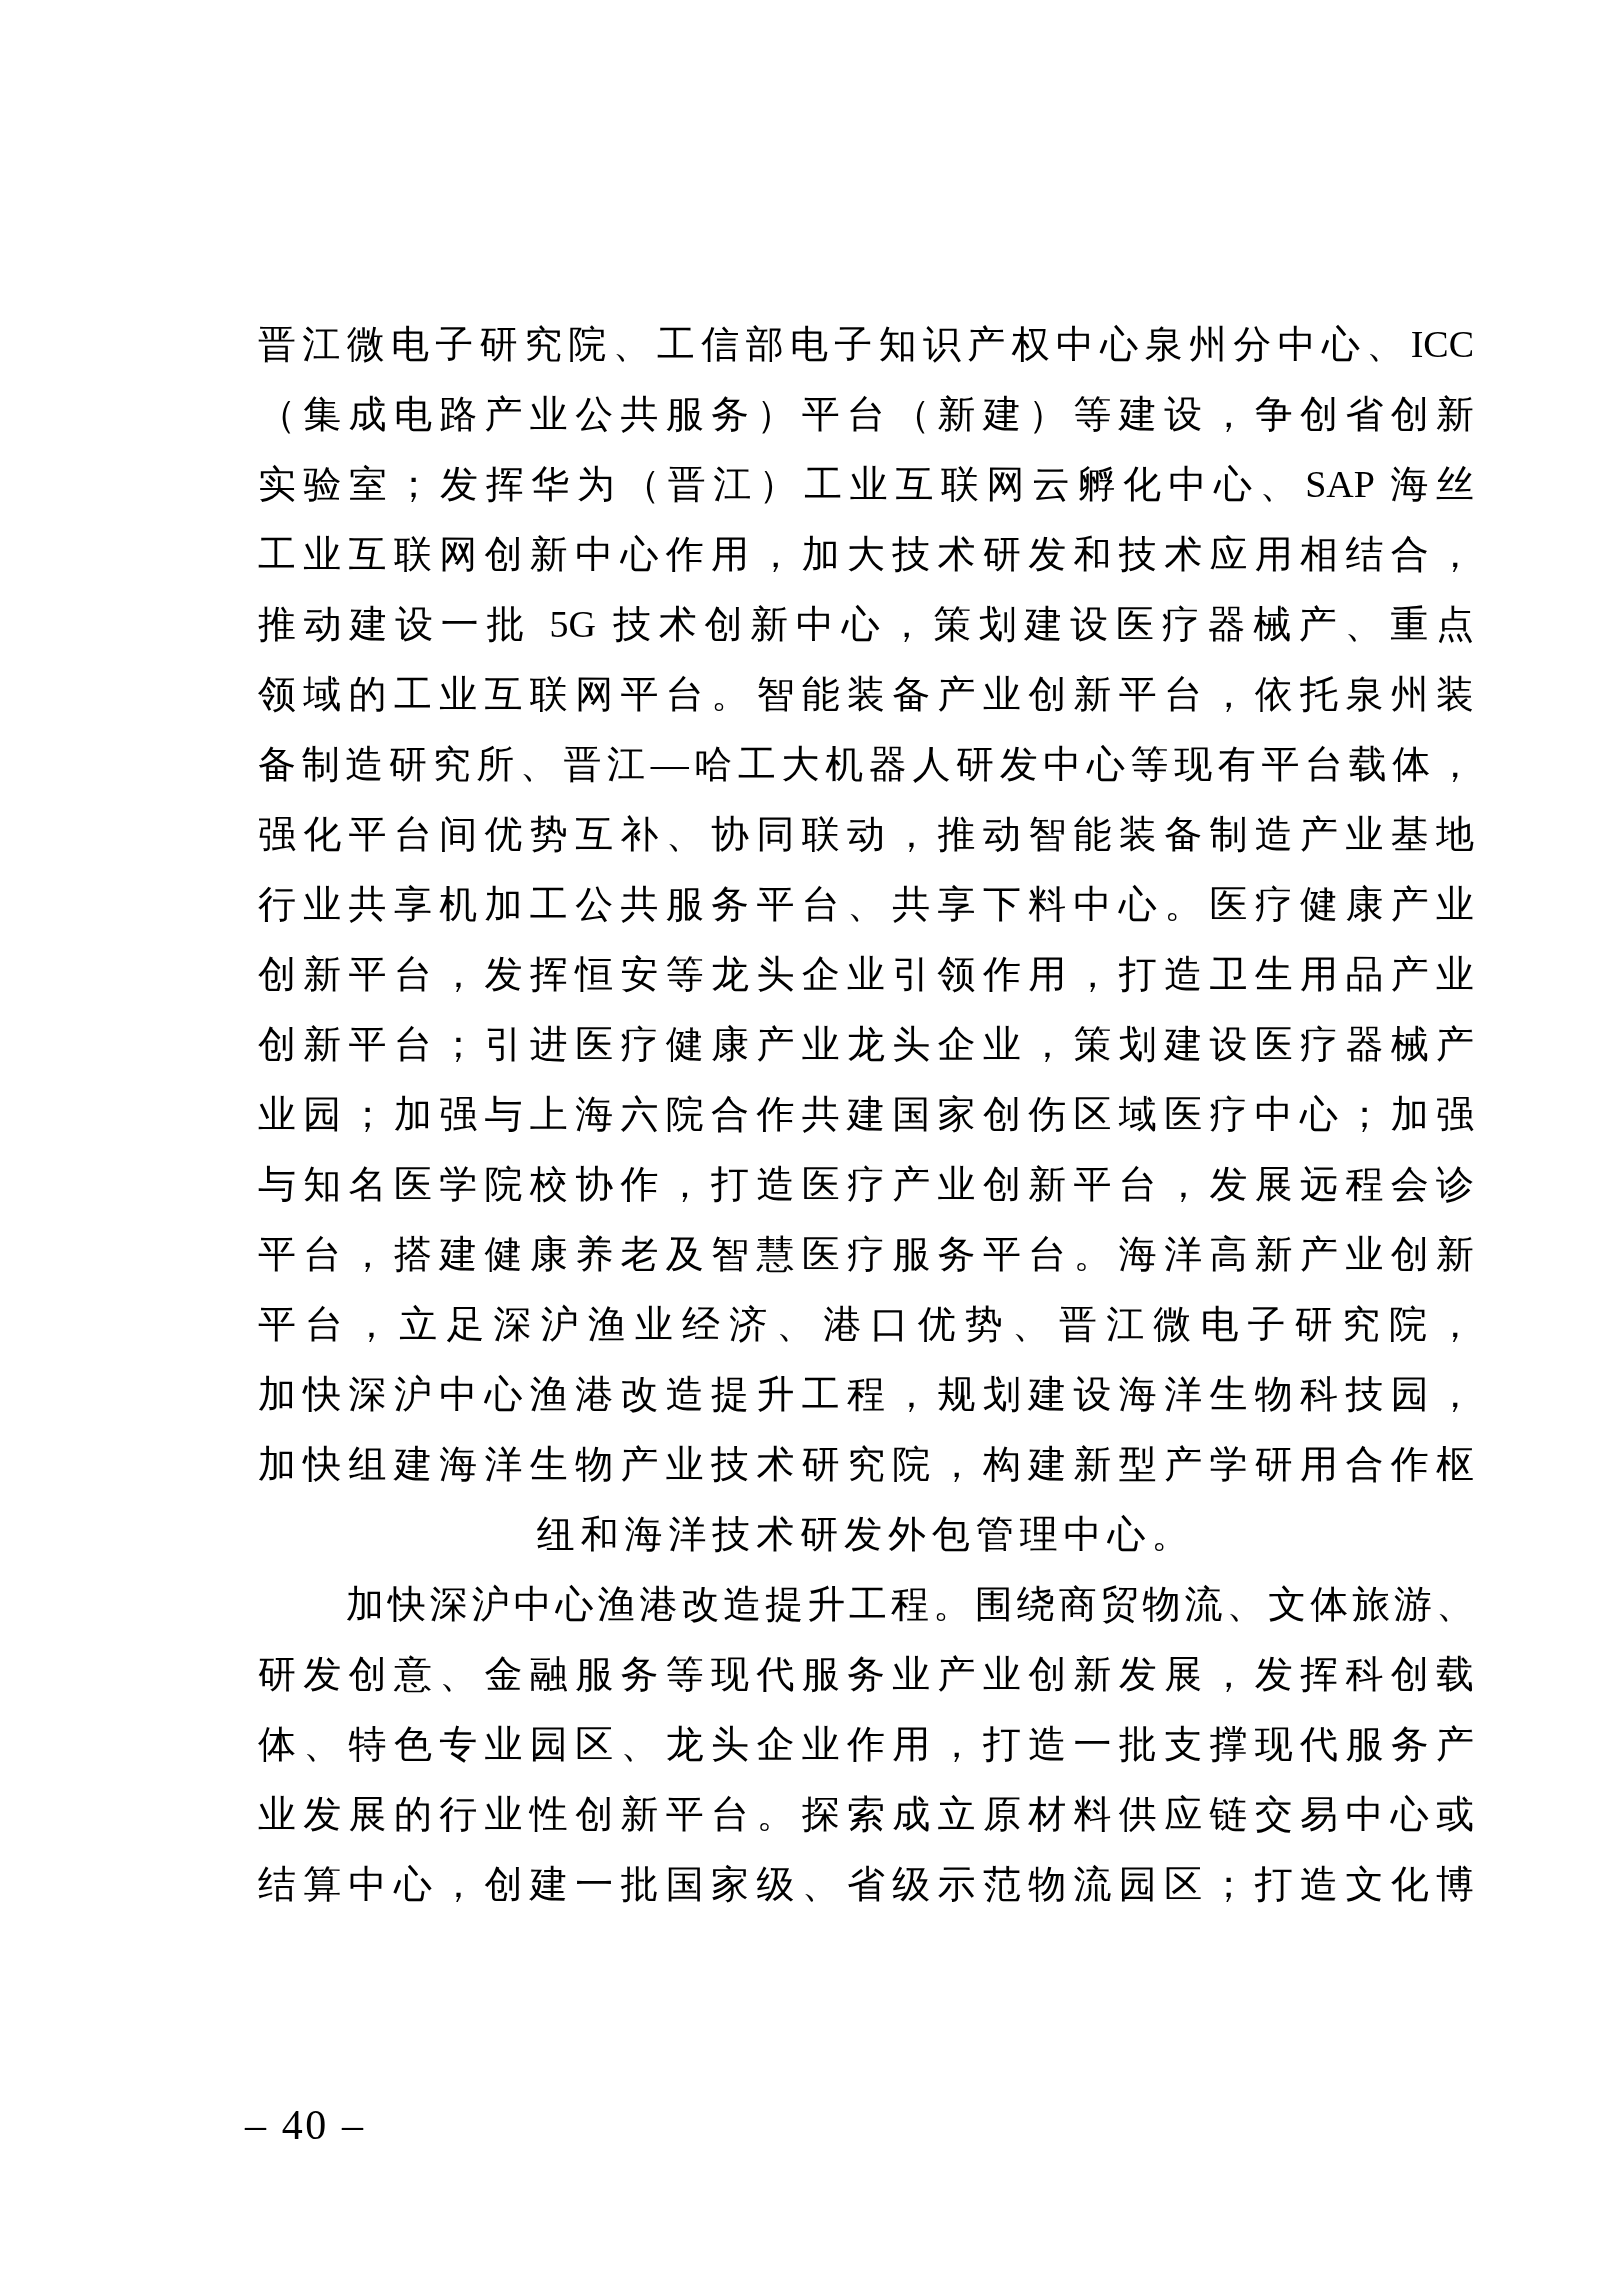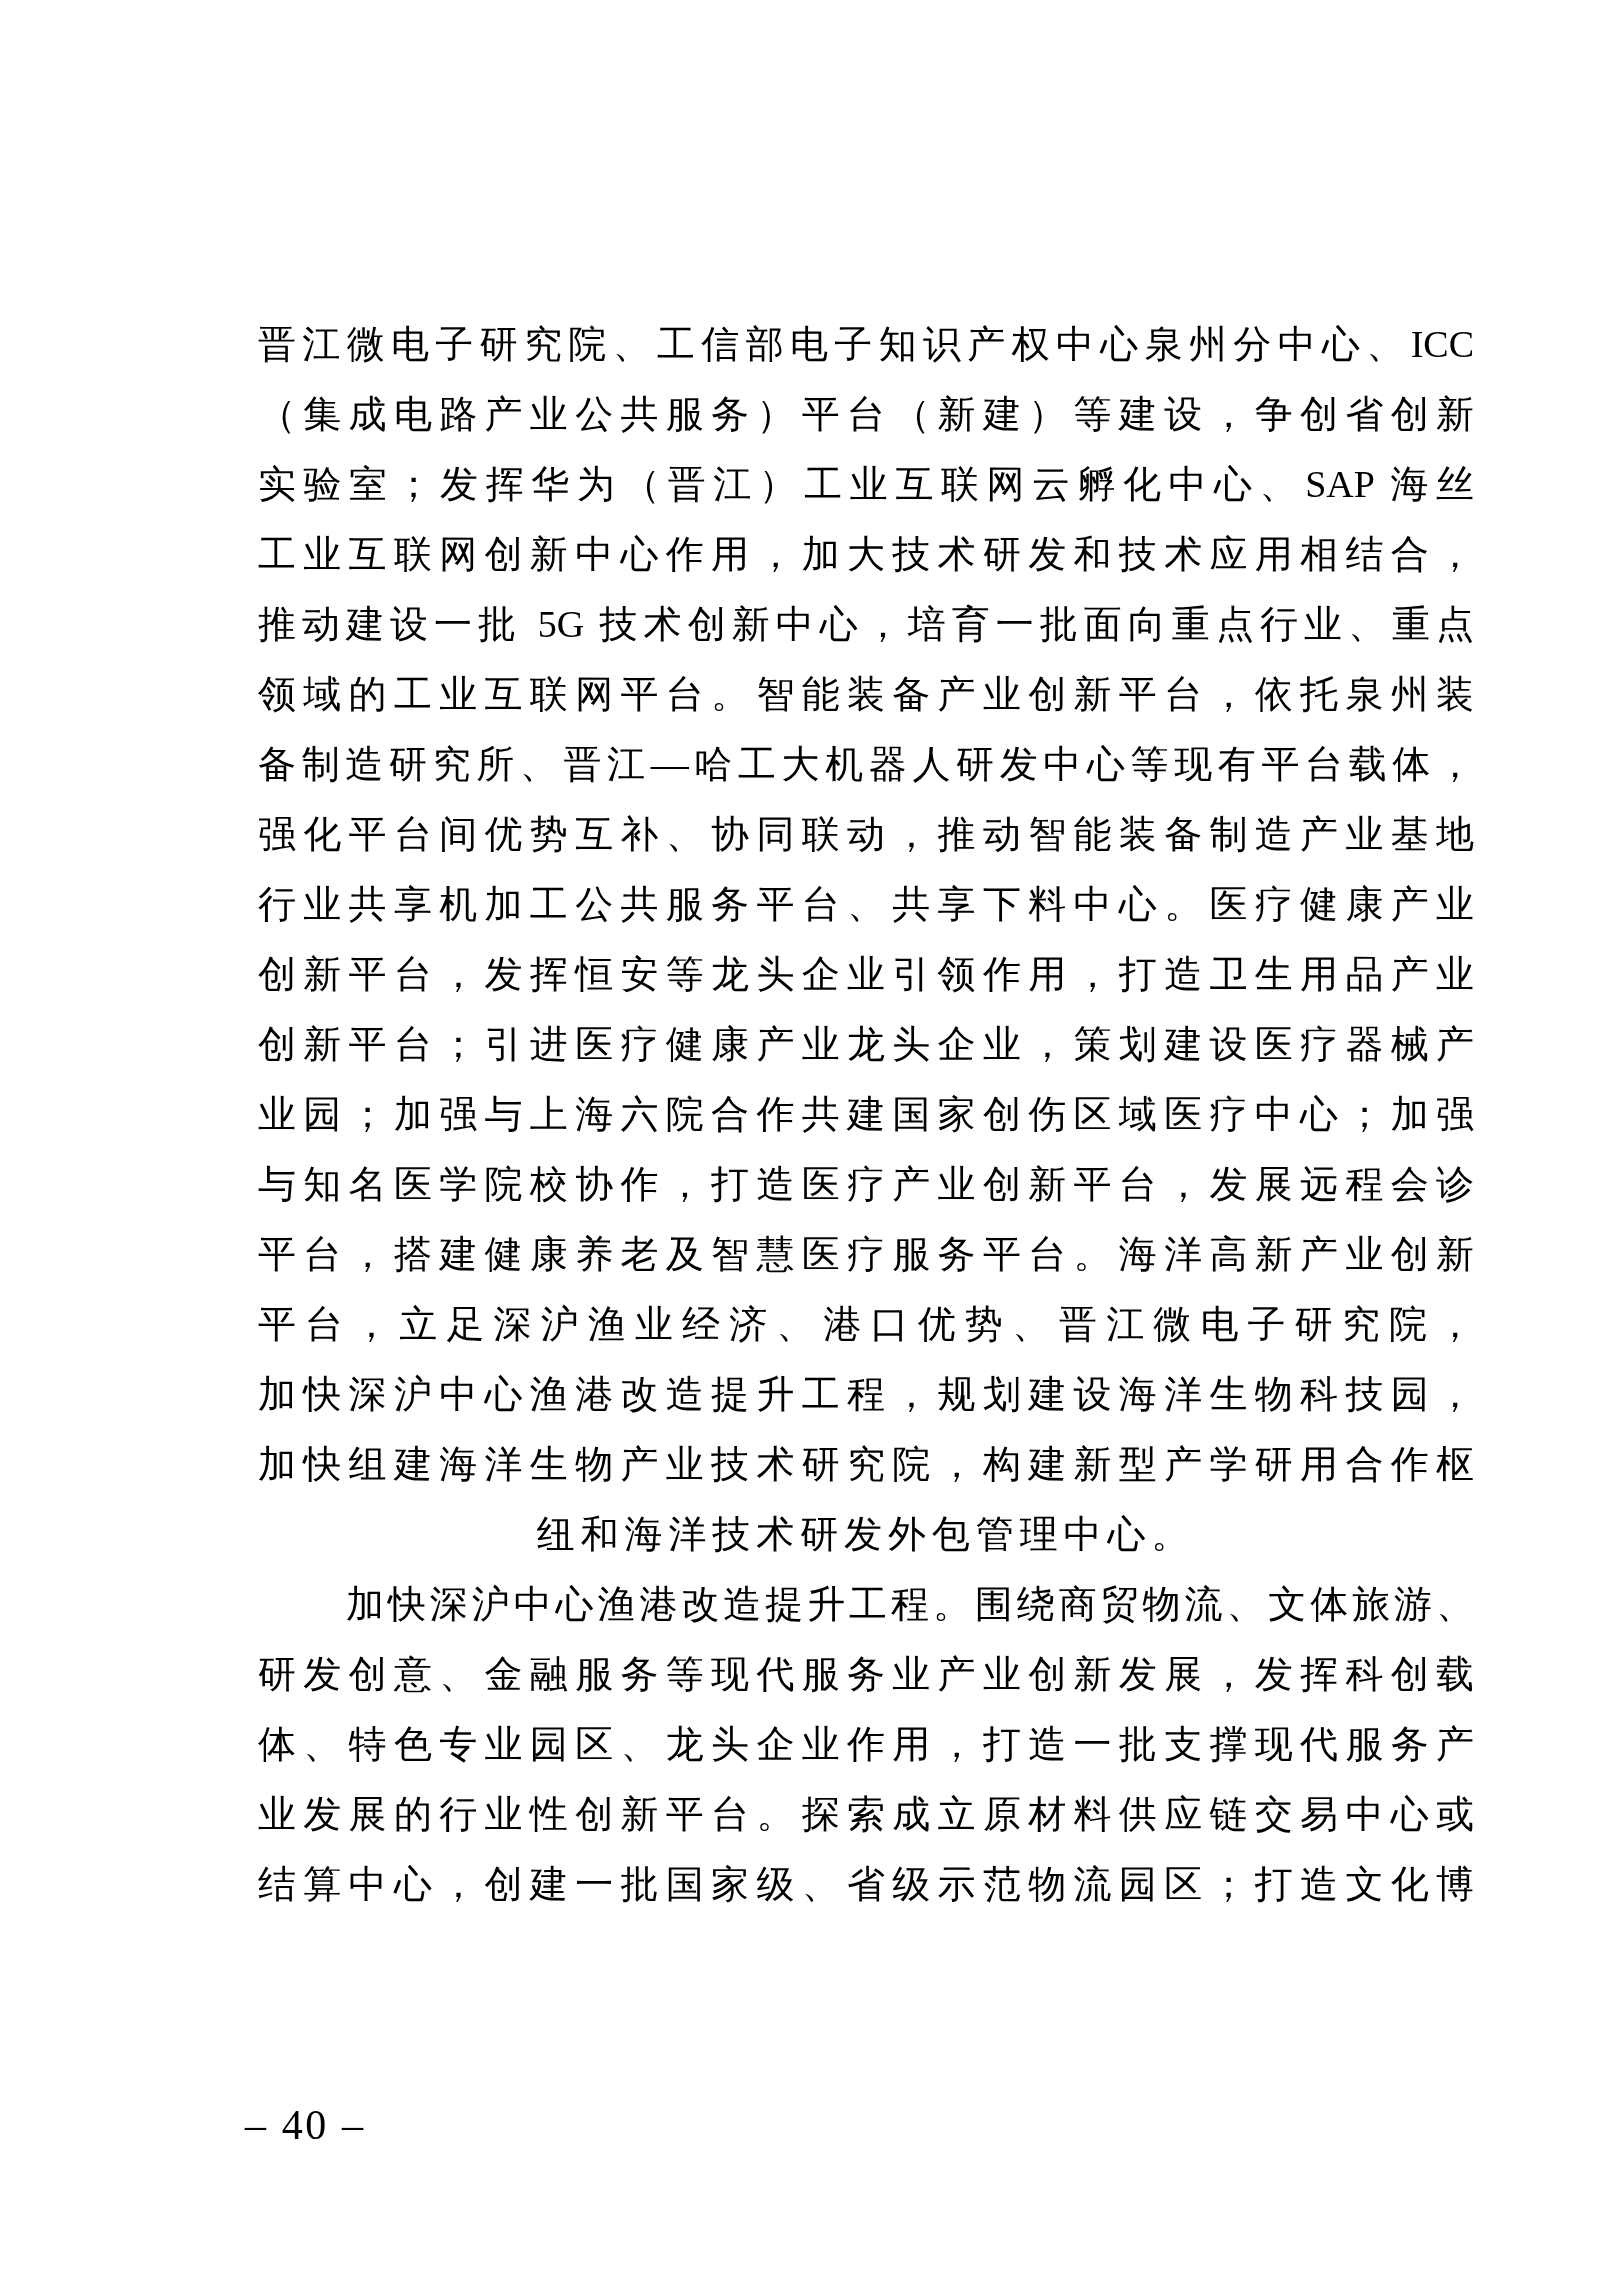--- a/index.html
+++ b/index.html
@@ -60,21 +60,21 @@
 </head>
 <body>
 
 <div class="page">
 
   <div class="text-block">
     <div class="line">晋江微电子研究院、工信部电子知识产权中心泉州分中心、ICC</div>
     <div class="line">（集成电路产业公共服务）平台（新建）等建设，争创省创新</div>
     <div class="line">实验室；发挥华为（晋江）工业互联网云孵化中心、SAP 海丝</div>
     <div class="line">工业互联网创新中心作用，加大技术研发和技术应用相结合，</div>
-    <div class="line">推动建设一批 5G 技术创新中心，培育一批面向重点行业、重点</div>
+    <div class="line">推动建设一批 5G 技术创新中心，策划建设医疗器械产、重点</div>
     <div class="line">领域的工业互联网平台。智能装备产业创新平台，依托泉州装</div>
     <div class="line">备制造研究所、晋江—哈工大机器人研发中心等现有平台载体，</div>
     <div class="line">强化平台间优势互补、协同联动，推动智能装备制造产业基地</div>
     <div class="line">行业共享机加工公共服务平台、共享下料中心。医疗健康产业</div>
     <div class="line">创新平台，发挥恒安等龙头企业引领作用，打造卫生用品产业</div>
     <div class="line">创新平台；引进医疗健康产业龙头企业，策划建设医疗器械产</div>
     <div class="line">业园；加强与上海六院合作共建国家创伤区域医疗中心；加强</div>
     <div class="line">与知名医学院校协作，打造医疗产业创新平台，发展远程会诊</div>
     <div class="line">平台，搭建健康养老及智慧医疗服务平台。海洋高新产业创新</div>
     <div class="line">平台，立足深沪渔业经济、港口优势、晋江微电子研究院，</div>

